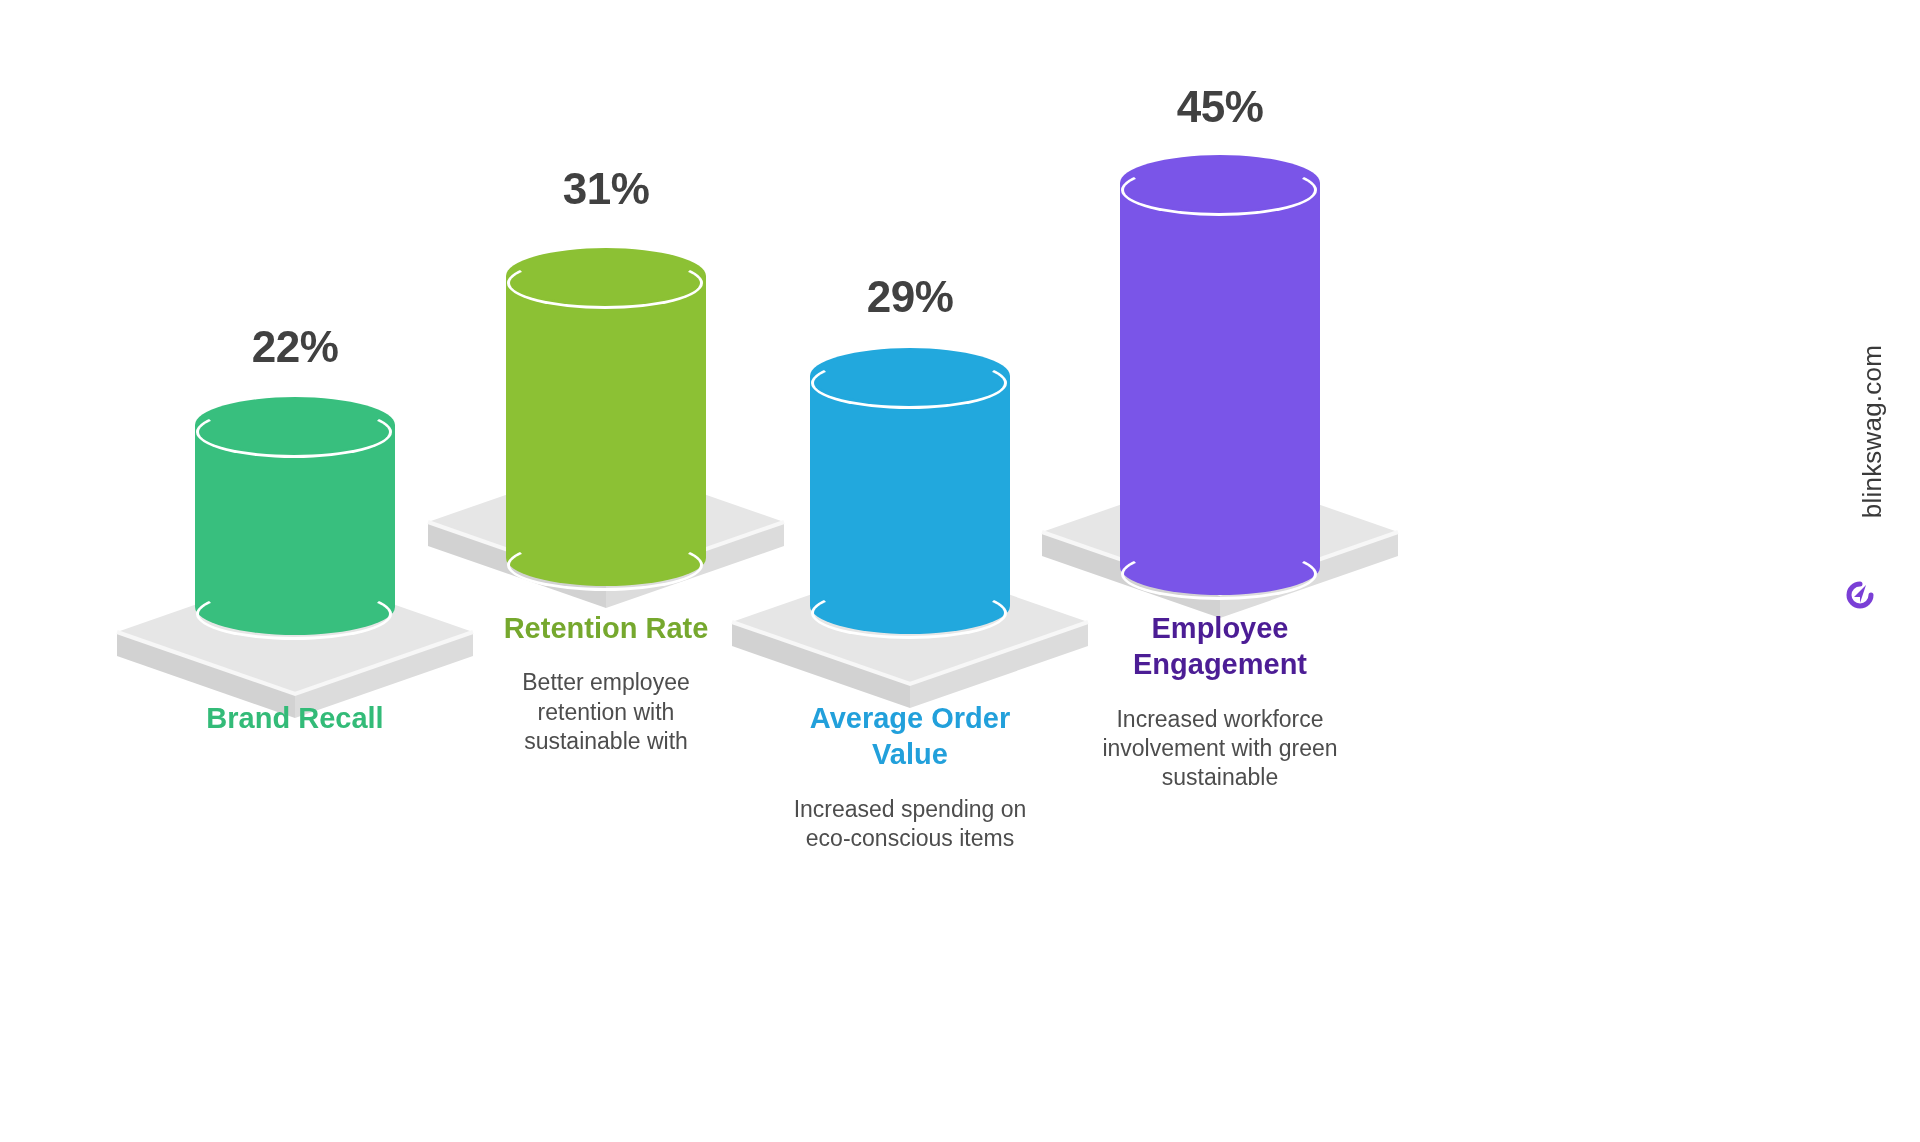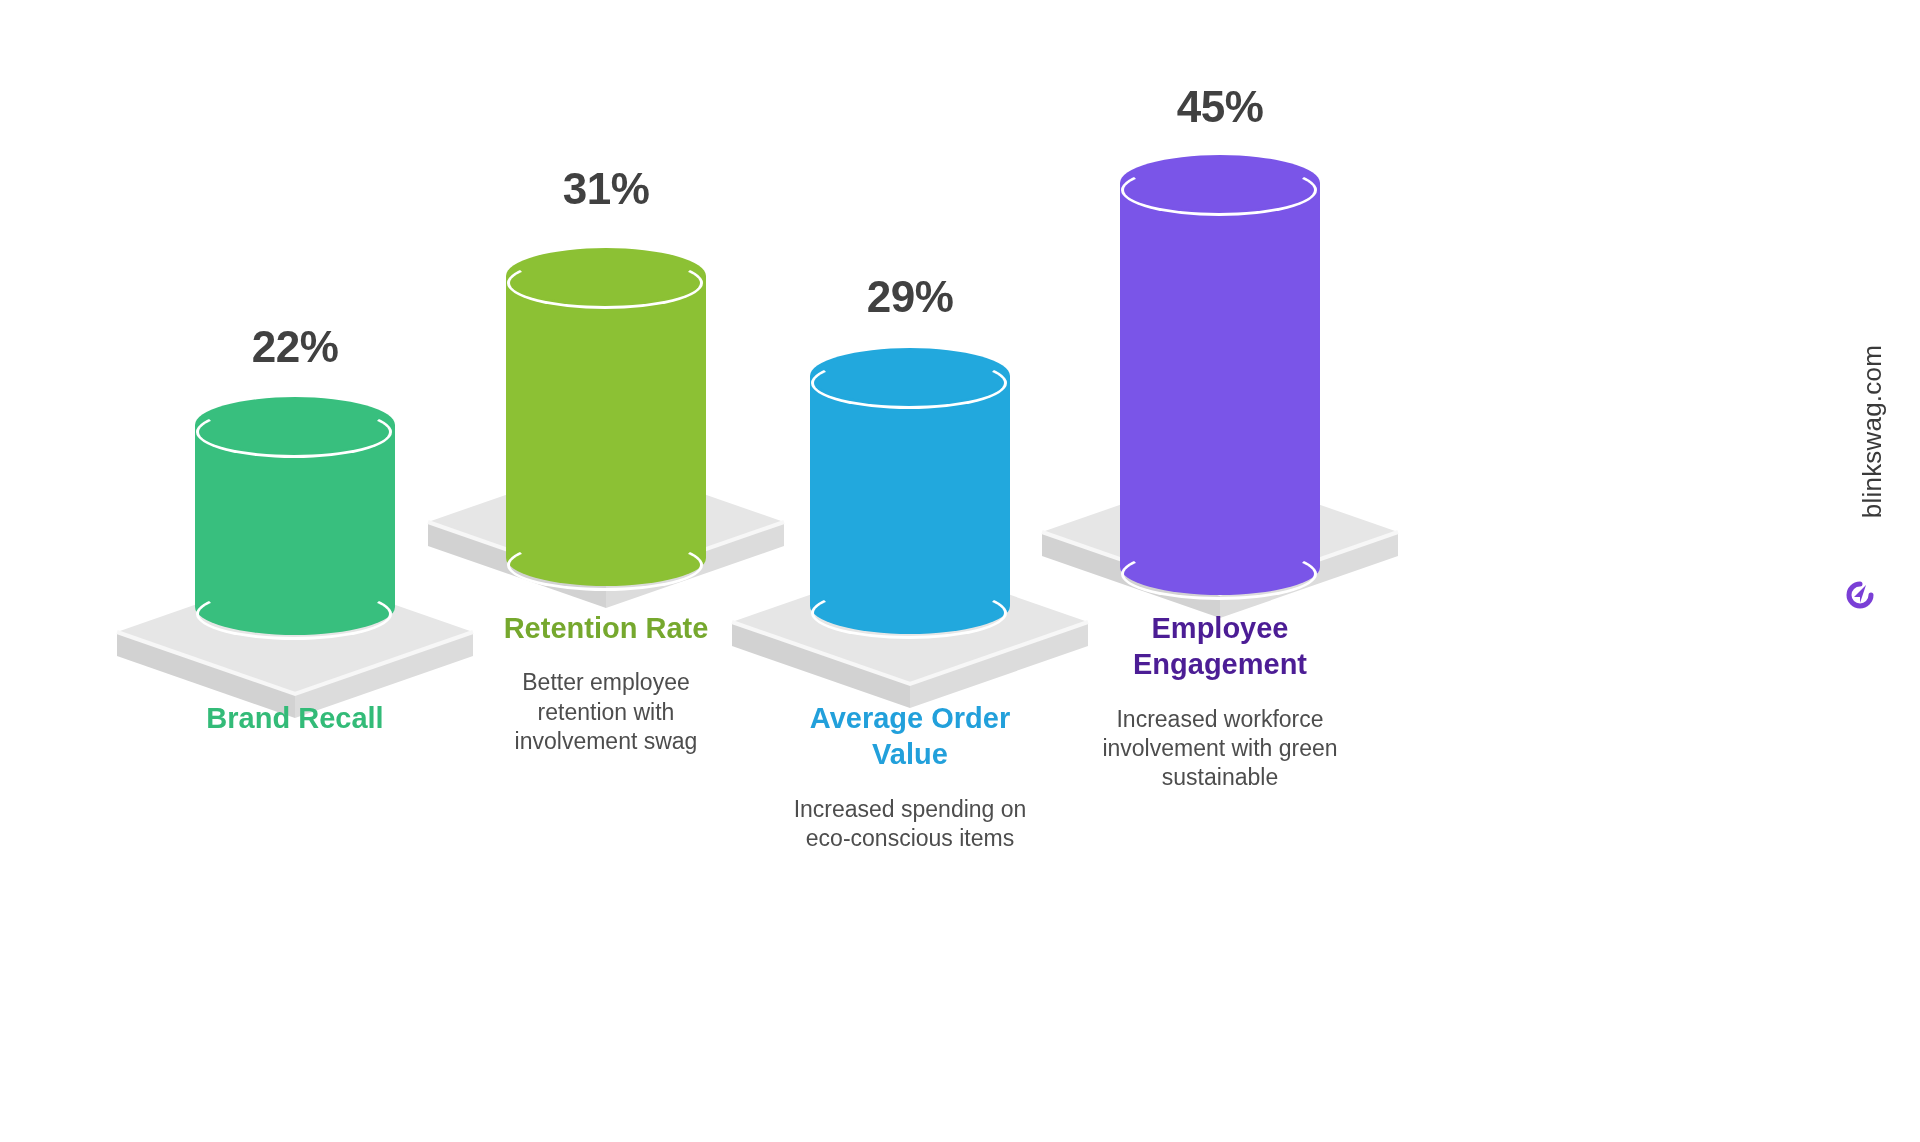--- a/index.html
+++ b/index.html
@@ -189,21 +189,21 @@
       <div class="cyl-rim-bottom"></div>
       <div class="cyl-top" style="background:#8cc134;"></div>
       <div class="cyl-rim"></div>
     </div>
 
     <div class="text-block" style="top:610px;">
       <p class="cat-title" style="color:#76a82e;">Retention Rate</p>
       <p class="cat-desc">
         <span>Better employee</span><br>
         <span>retention with</span><br>
-        <span>involvement swag</span>
+        <span>sustainable with</span>
       </p>
     </div>
   </div>
 
   <div class="bar-group" style="left:700px;">
 
     <div class="pct-label" style="top:272px;">29%</div>
 
     <svg class="platform" style="top:530px;" viewBox="0 0 380 190">
       <polygon points="190,30 368,92 190,154 12,92" fill="#e6e6e6"></polygon>

